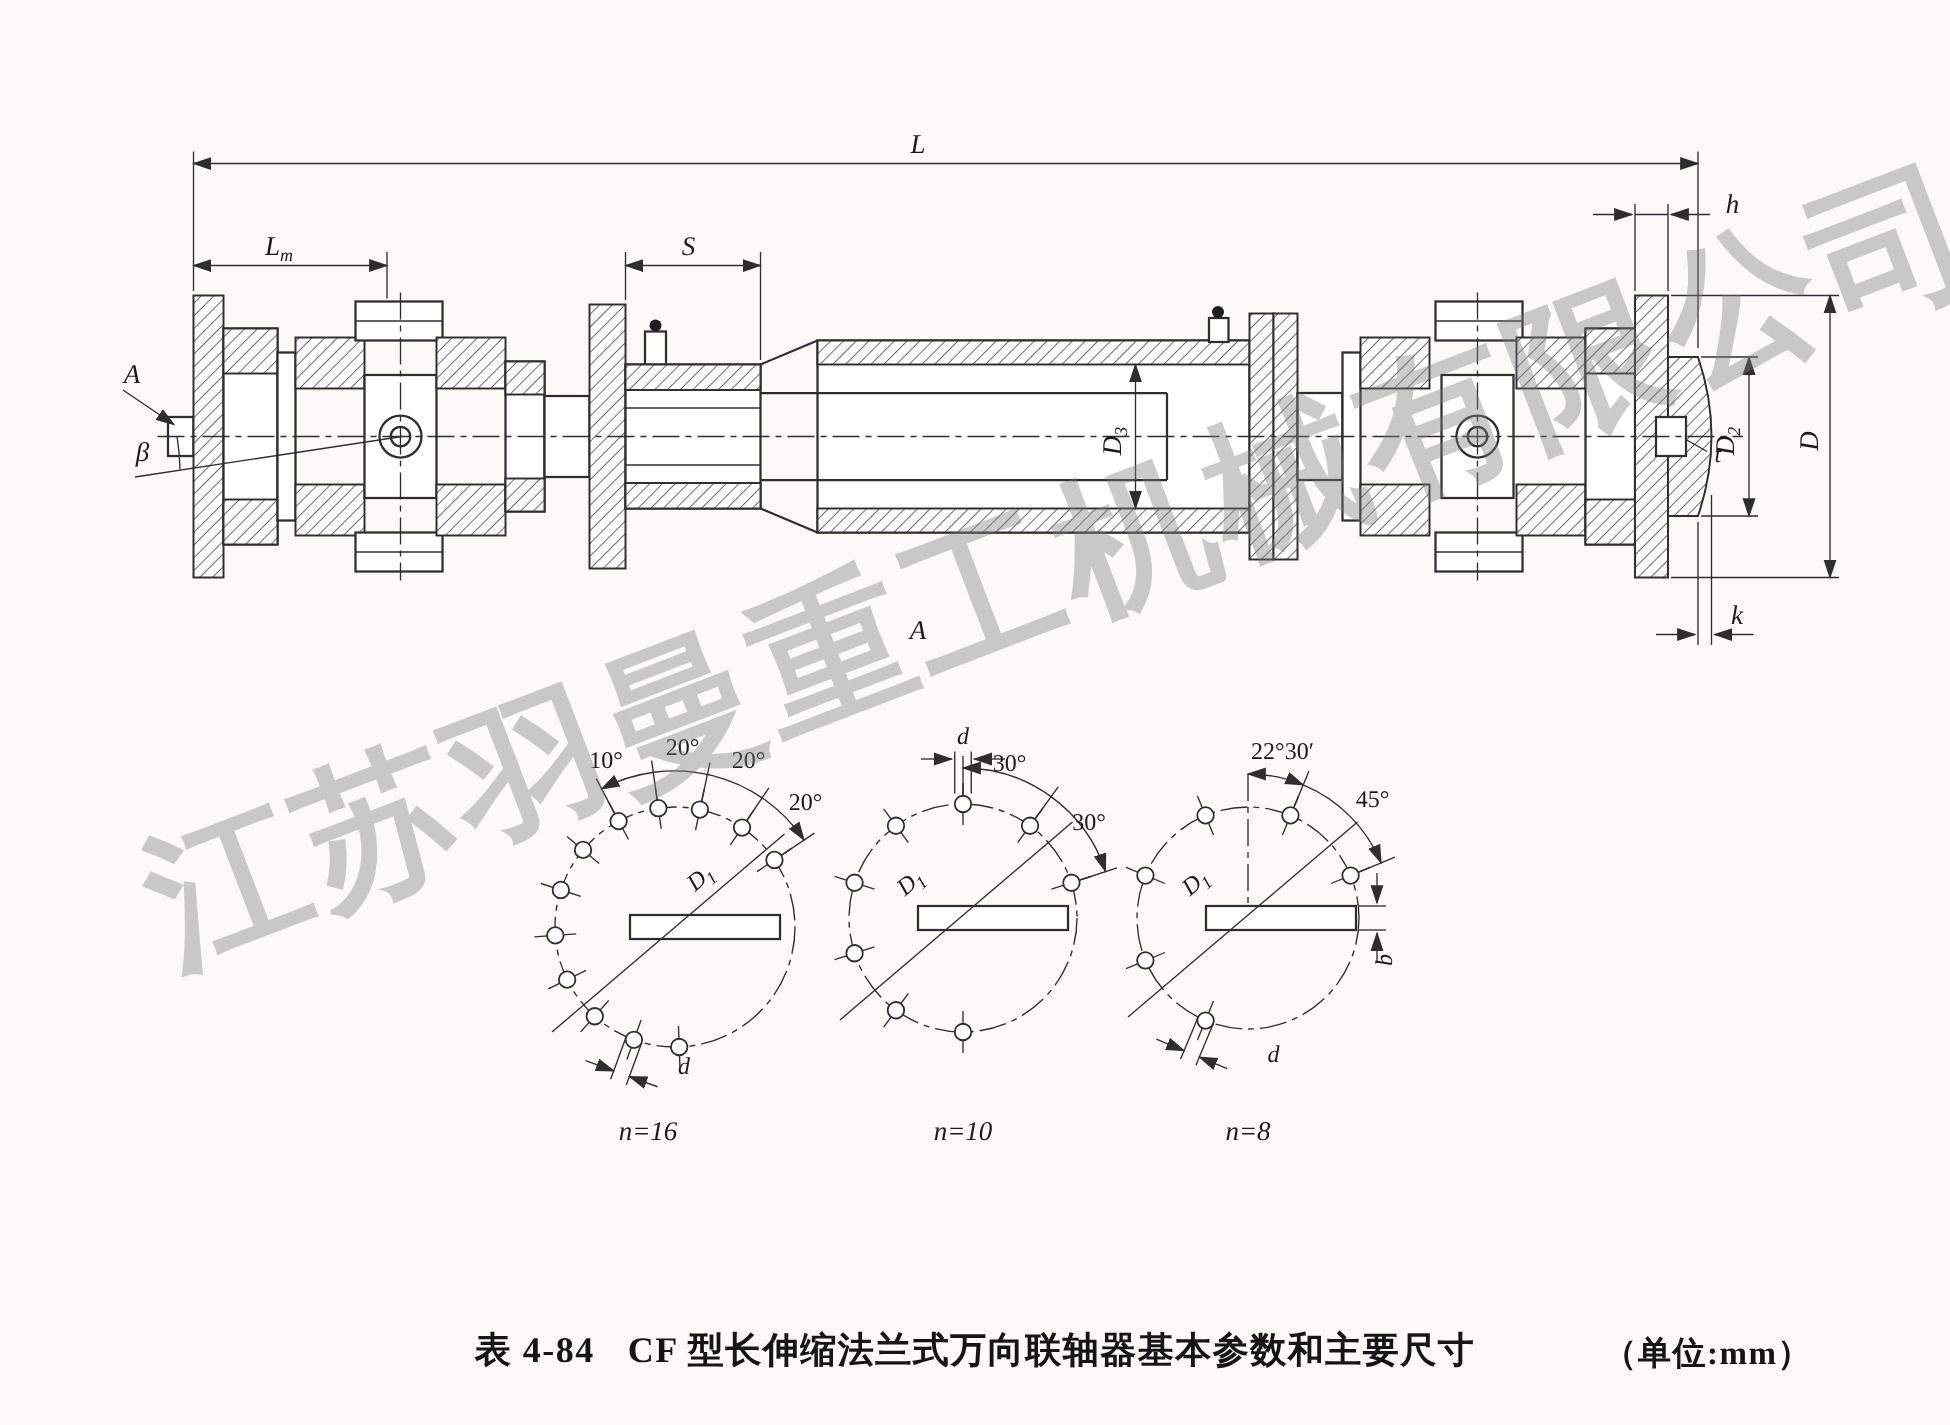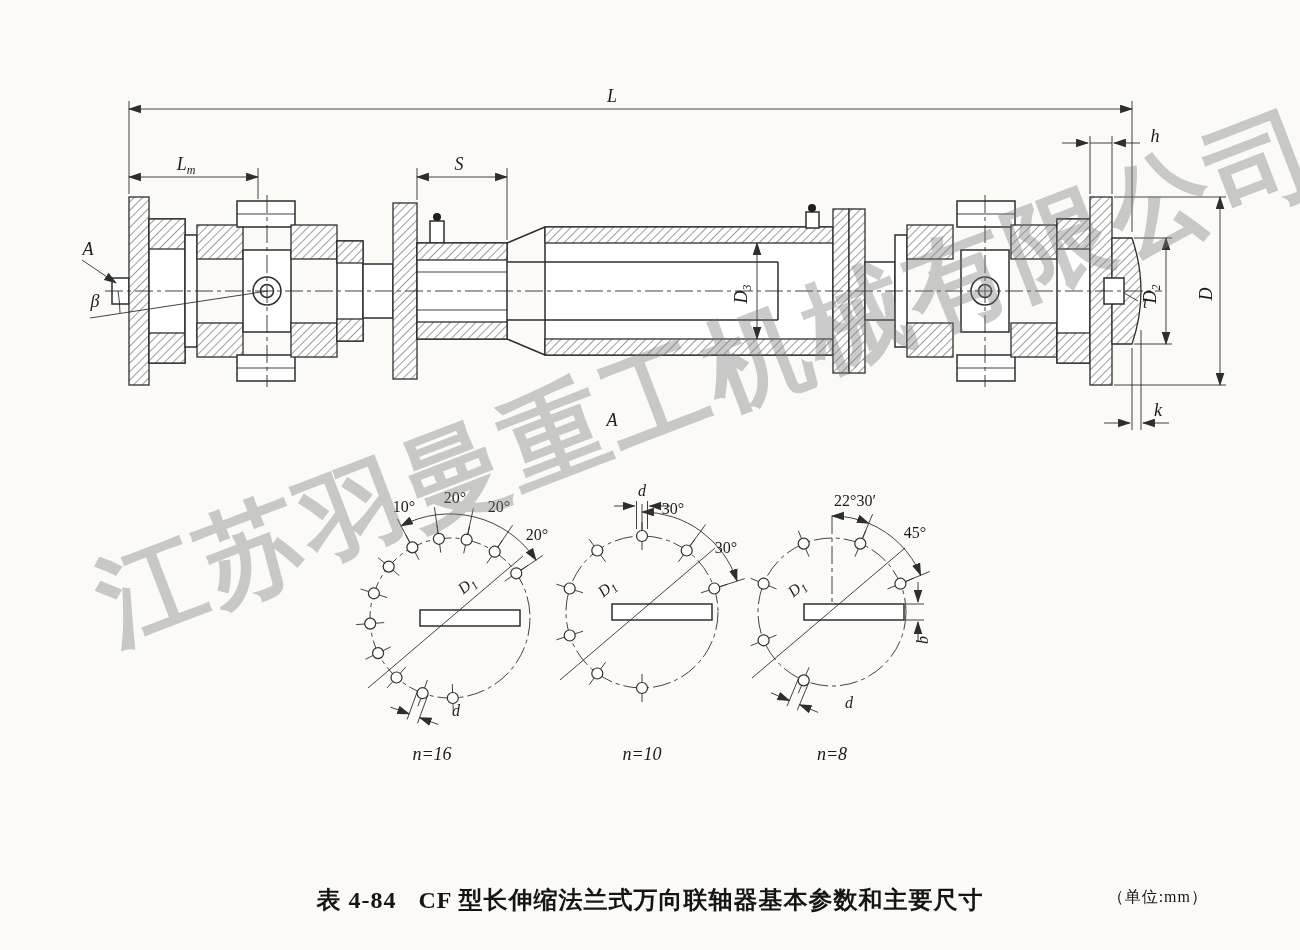--- a/index.html
+++ b/index.html
@@ -41,21 +41,21 @@
   }
   .figure-caption .title-gap { margin-left:30px; }
 
   .table-heading {
     position:absolute; top:836px; left:0; width:100%;
     text-align:center; font-size:24px; color:#151515; font-weight:bold; letter-spacing:1px;margin-top:48px;
   }
   .table-heading .title-gap { margin-left:22px; }
   .table-heading .unit {
     position:absolute; right:92px; top:3px;
-    font-weight:normal; font-size:16px; letter-spacing:1px;
+    font-weight:bold; font-size:22px; letter-spacing:1px;
   }
 </style>
 </head>
 <body>
 
 <div class="page">
 
   <svg width="1300" height="780" viewBox="0 0 1300 780">
     <defs>
       <pattern id="h45" patternUnits="userSpaceOnUse" width="6" height="6" patternTransform="rotate(45)">

